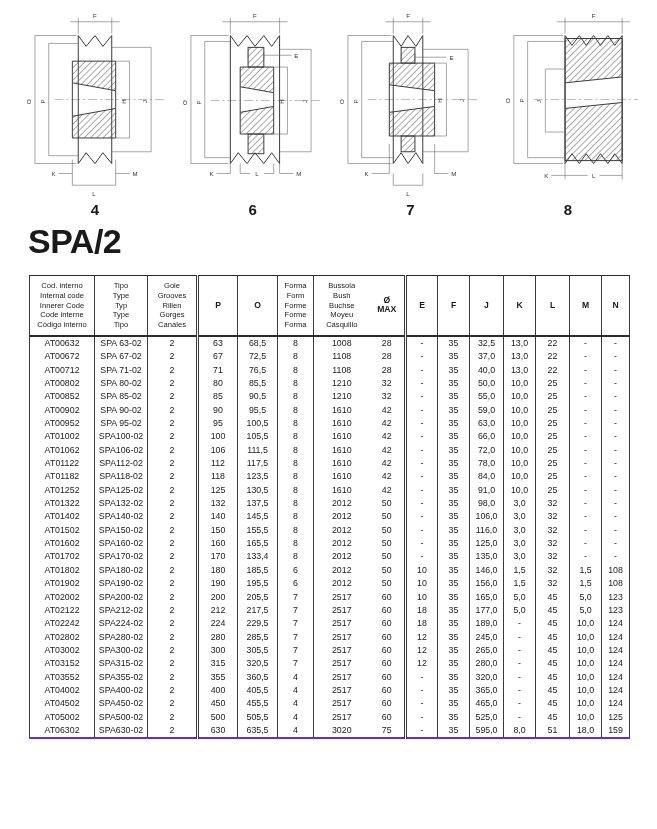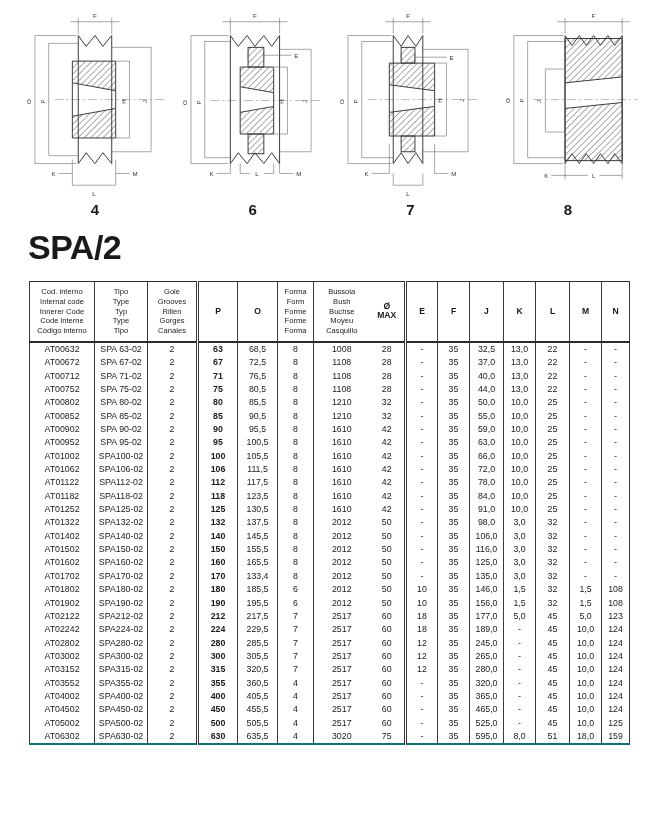--- a/index.html
+++ b/index.html
@@ -16,44 +16,44 @@
   figure { display:flex; flex-direction:column; align-items:center; }
   figcaption { font-weight:bold; font-size:15px; margin-top:0px; }
   svg { display:block; }
   .dim  { stroke:#6a6a6a; stroke-width:0.6; fill:none; }
   .part { stroke:#3a3a3a; stroke-width:1; fill:none; }
   .cl   { stroke:#777; stroke-width:0.5; fill:none; stroke-dasharray:9 3 2 3; }
   .lbl  { font-size:6.2px; fill:#333; font-family:"Liberation Sans",sans-serif; }
   
   .title {
     font-size:34px; font-weight:bold; letter-spacing:-0.5px;
-    margin:10px 0 14px 28px;
+    margin:4px 0 14px 28px;
   }
   
   table {
     border-collapse:collapse; table-layout:fixed;
     width:600px; margin-left:29px;
     border-left:1px solid #3a3a3a; border-right:1px solid #3a3a3a;
   }
   thead tr { border-top:1.5px solid #2b2b2b; border-bottom:2px solid #2b2b2b; }
-  tbody { border-bottom:2px solid #0f766e; }
+  tbody { border-bottom:2px solid #6d28d9; }
   th {
     font-weight:normal; font-size:7.6px; line-height:9.8px;
     white-space:pre-line; text-align:center; vertical-align:middle;
     padding:5px 1px;
   }
   th.letter { font-size:8.6px; font-weight:bold; }
   td {
     text-align:center; font-size:8.8px; line-height:13.35px;
     height:13.35px; padding:0 1px; white-space:nowrap;
   }
   .c1,.c2,.c4,.c5,.c6,.c9,.c10,.c11,.c12,.c13,.c14 { border-left:1px solid #3a3a3a; }
   .c3,.c8 { border-left:3px double #3a3a3a; }
   .c7 { border-left:none; }
-  tbody .c3 { font-weight:bold; }
+  tbody .c3 { font-weight:normal; }
 </style>
 </head>
 <body>
 
 <div class="page">
 
   <div class="diagrams">
 
     <figure>
       <svg width="150" height="198" viewBox="0 0 150 198">
@@ -335,37 +335,20 @@
           <td class="c7">28</td>
           <td class="c8">-</td>
           <td class="c9">35</td>
           <td class="c10">40,0</td>
           <td class="c11">13,0</td>
           <td class="c12">22</td>
           <td class="c13">-</td>
           <td class="c14">-</td>
         </tr>
         <tr>
-          <td class="c0">AT00752</td>
-          <td class="c1">SPA 75-02</td>
-          <td class="c2">2</td>
-          <td class="c3">75</td>
-          <td class="c4">80,5</td>
-          <td class="c5">8</td>
-          <td class="c6">1108</td>
-          <td class="c7">28</td>
-          <td class="c8">-</td>
-          <td class="c9">35</td>
-          <td class="c10">44,0</td>
-          <td class="c11">13,0</td>
-          <td class="c12">22</td>
-          <td class="c13">-</td>
-          <td class="c14">-</td>
-        </tr>
-        <tr>
           <td class="c0">AT00802</td>
           <td class="c1">SPA 80-02</td>
           <td class="c2">2</td>
           <td class="c3">80</td>
           <td class="c4">85,5</td>
           <td class="c5">8</td>
           <td class="c6">1210</td>
           <td class="c7">32</td>
           <td class="c8">-</td>
           <td class="c9">35</td>
@@ -624,20 +607,37 @@
           <td class="c7">50</td>
           <td class="c8">10</td>
           <td class="c9">35</td>
           <td class="c10">156,0</td>
           <td class="c11">1,5</td>
           <td class="c12">32</td>
           <td class="c13">1,5</td>
           <td class="c14">108</td>
         </tr>
         <tr>
+          <td class="c0">AT02002</td>
+          <td class="c1">SPA200-02</td>
+          <td class="c2">2</td>
+          <td class="c3">200</td>
+          <td class="c4">205,5</td>
+          <td class="c5">7</td>
+          <td class="c6">2517</td>
+          <td class="c7">60</td>
+          <td class="c8">10</td>
+          <td class="c9">35</td>
+          <td class="c10">165,0</td>
+          <td class="c11">5,0</td>
+          <td class="c12">45</td>
+          <td class="c13">5,0</td>
+          <td class="c14">123</td>
+        </tr>
+        <tr>
           <td class="c0">AT02122</td>
           <td class="c1">SPA212-02</td>
           <td class="c2">2</td>
           <td class="c3">212</td>
           <td class="c4">217,5</td>
           <td class="c5">7</td>
           <td class="c6">2517</td>
           <td class="c7">60</td>
           <td class="c8">18</td>
           <td class="c9">35</td>

